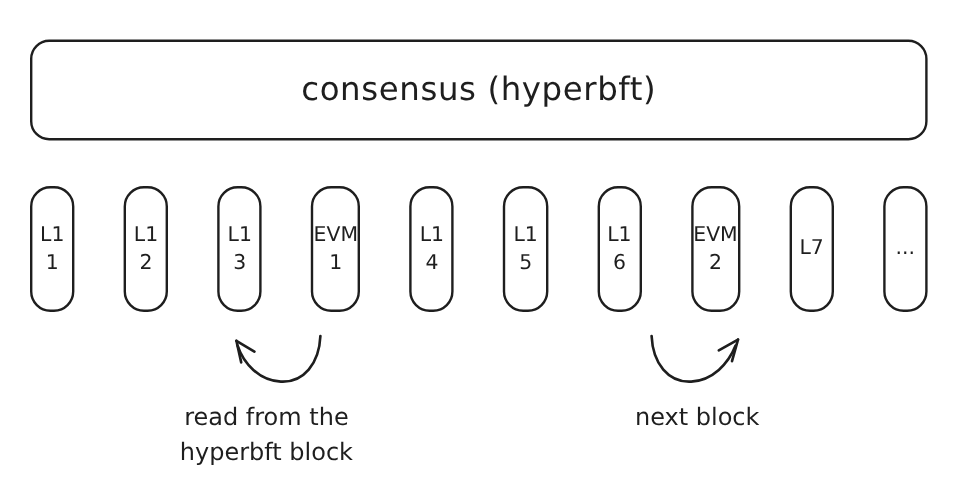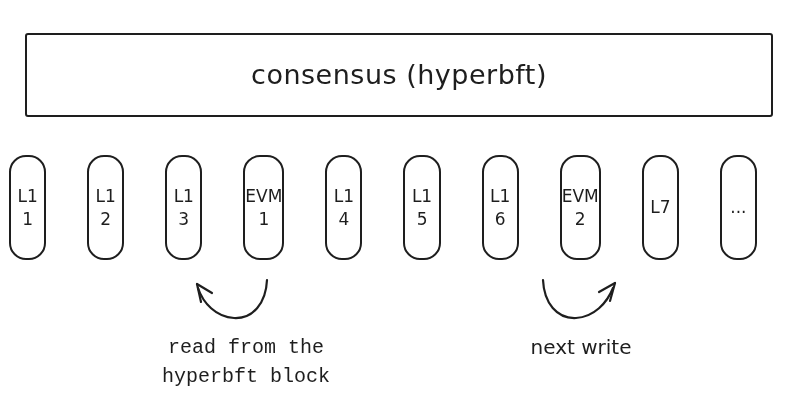--- a/index.html
+++ b/index.html
@@ -16,37 +16,37 @@
   }
 
   
   .consensus-box {
     position: absolute;
     left: 25px;
     top: 33px;
     width: 748px;
     height: 84px;
     border: 2.5px solid #1e1e1e;
-    border-radius: 3px;
+    border-radius: 16px;
     background: #ffffff;
     display: flex;
     align-items: center;
     justify-content: center;
   }
   .consensus-label {
     font-size: 27px;
     letter-spacing: 0.5px;
     color: #1e1e1e;
     transform: translateY(-1px);
   }
 
   
   .blocks-row {
     position: absolute;
-    left: 9px;
+    left: 25px;
     top: 155px;
     width: 748px;
     height: 105px;
     display: flex;
     justify-content: space-between;
     gap: 41px;
   }
   .block {
     width: 61px;
     height: 105px;
@@ -74,21 +74,21 @@
 
   
   .annotation {
     position: absolute;
     width: 220px;
     text-align: center;
     font-size: 20px;
     line-height: 29px;
     color: #1e1e1e;
   }
-  .annotation.read  { left: 136px; top: 333px; font-family: Liberation Mono, monospace; }
+  .annotation.read  { left: 112px; top: 333px; }
   .annotation.write { left: 471px; top: 333px; }
 </style>
 </head>
 <body>
 
 <div class="canvas">
 
   <div class="consensus-box">
     <span class="consensus-label">consensus (hyperbft)</span>
   </div>
@@ -149,16 +149,16 @@
       <path d="M 615 283 L 610 301"></path>
       <path d="M 615 283 L 599 292"></path>
     </g>
   </svg>
 
   <div class="annotation read">
     <div>read from the</div>
     <div>hyperbft block</div>
   </div>
   <div class="annotation write">
-    <div>next write</div>
+    <div>next block</div>
   </div>
 
 </div>
 
 </body></html>

